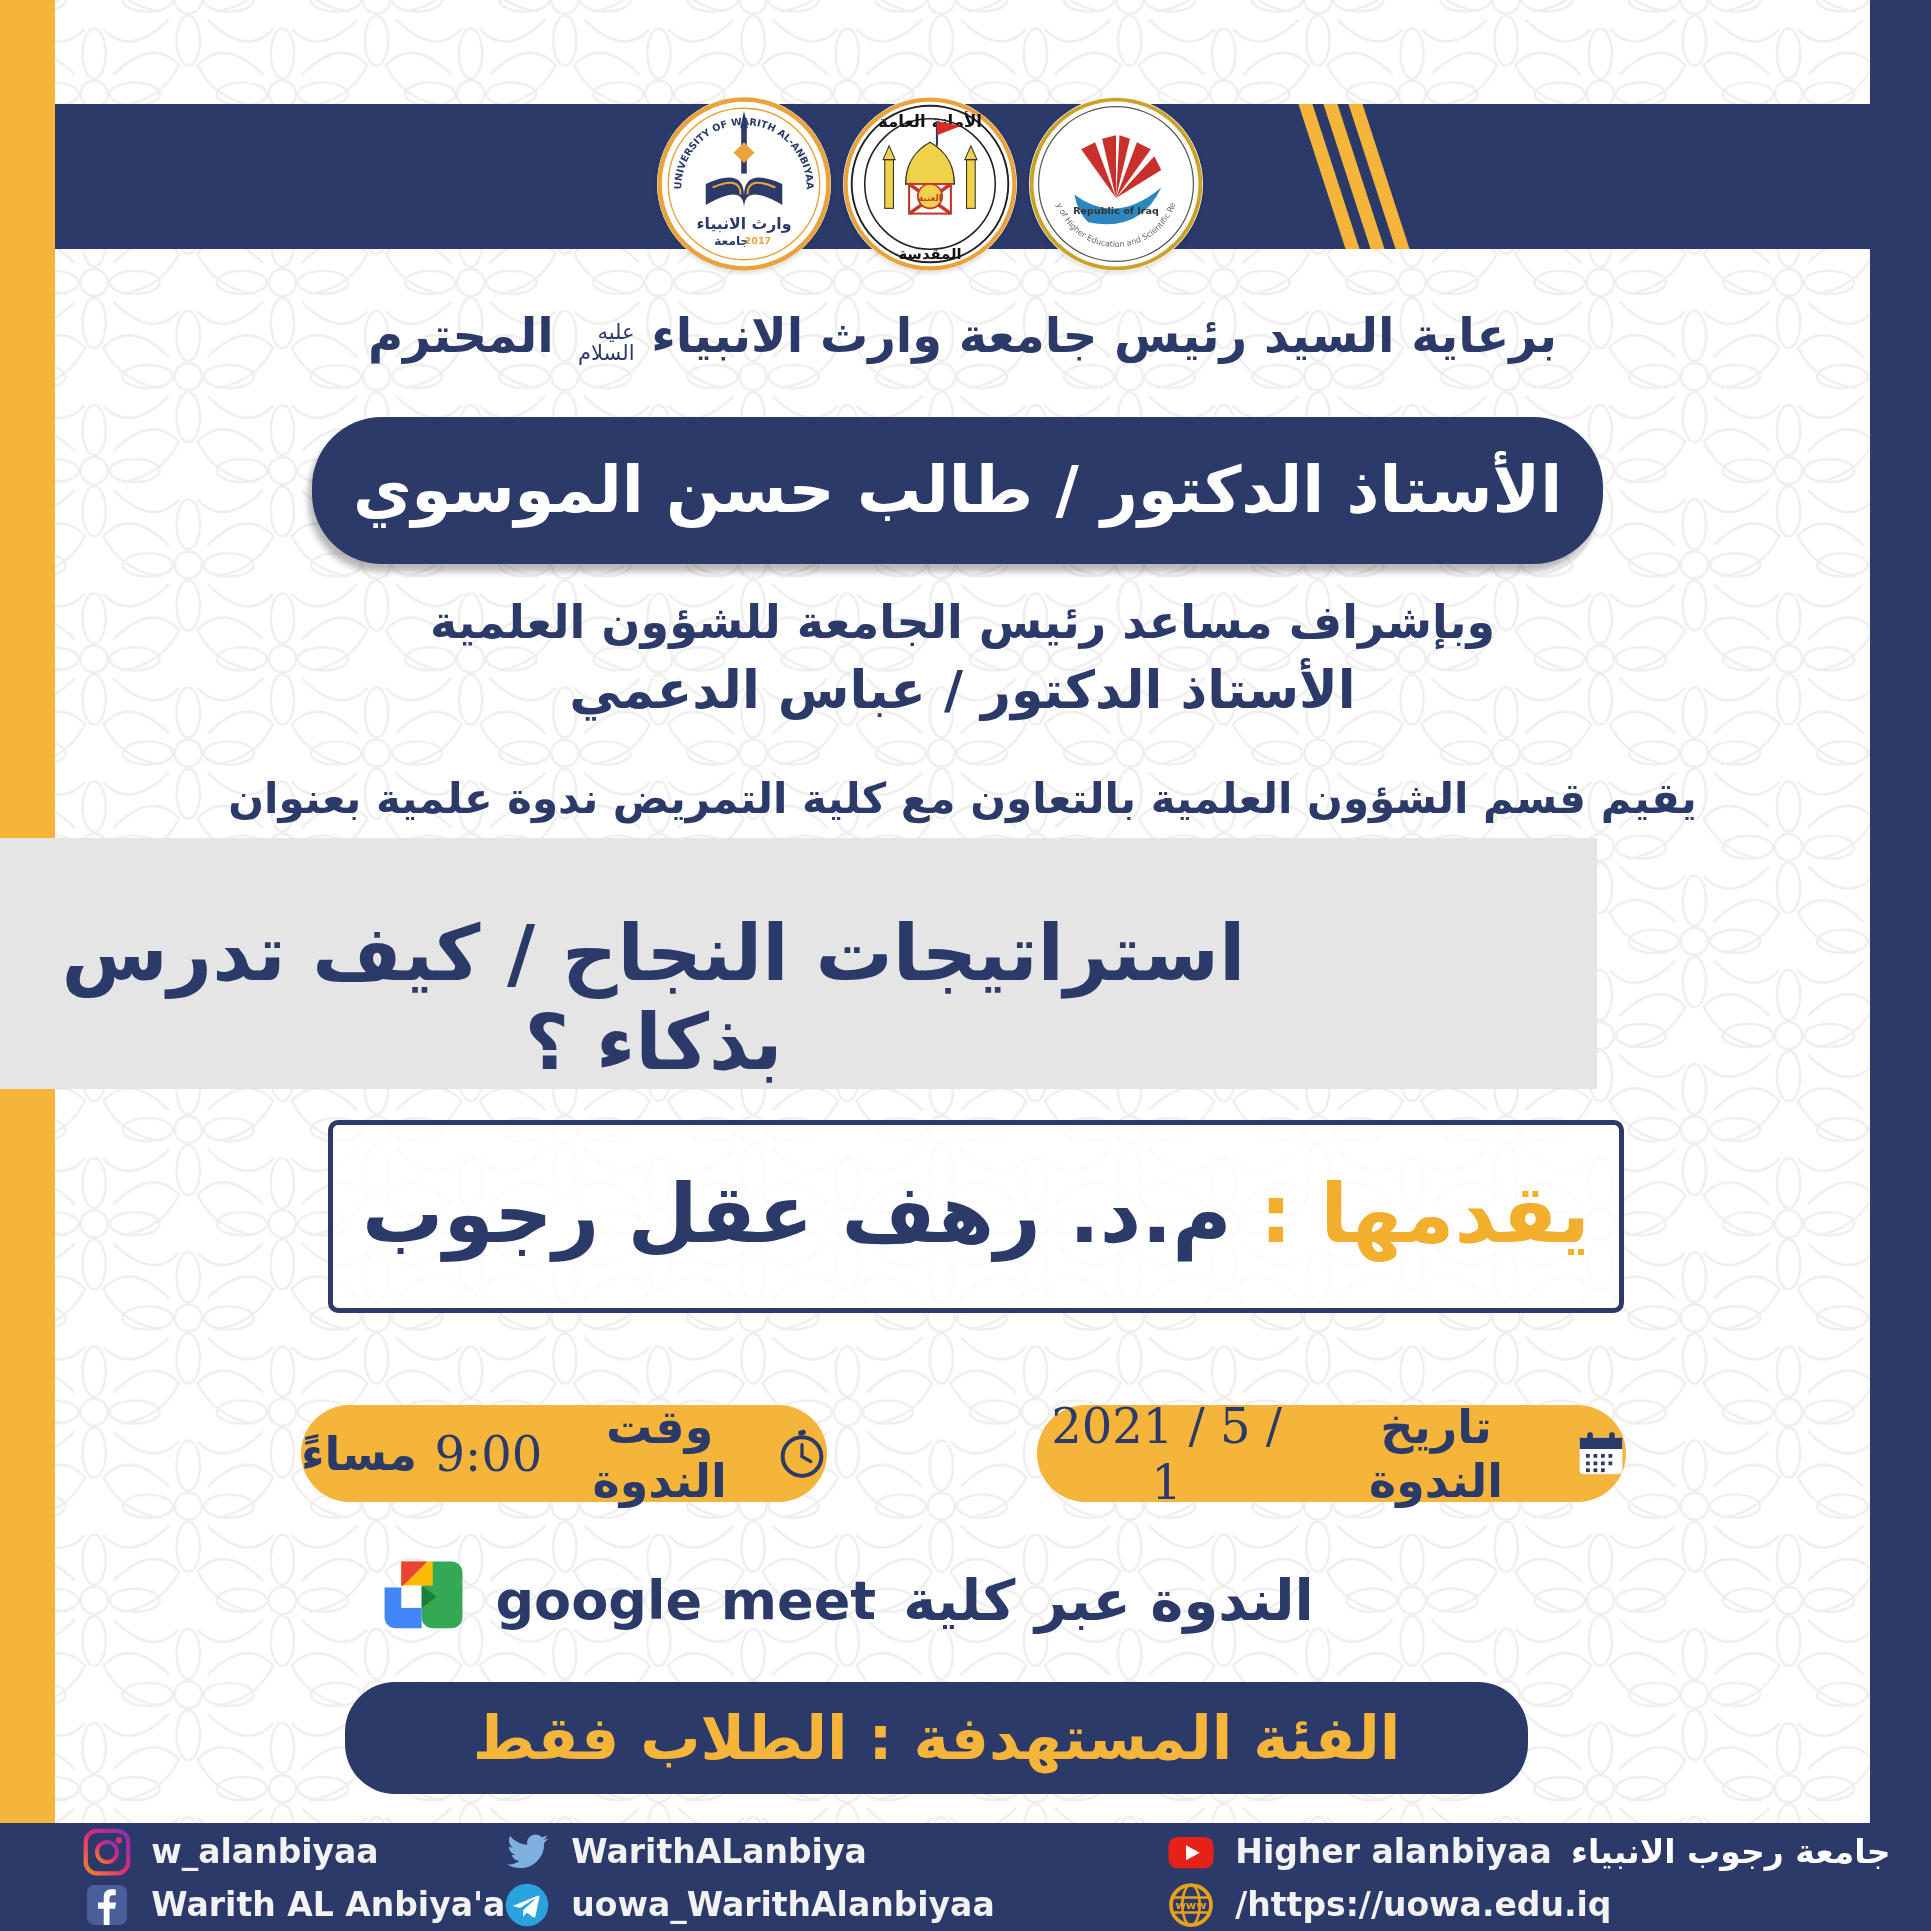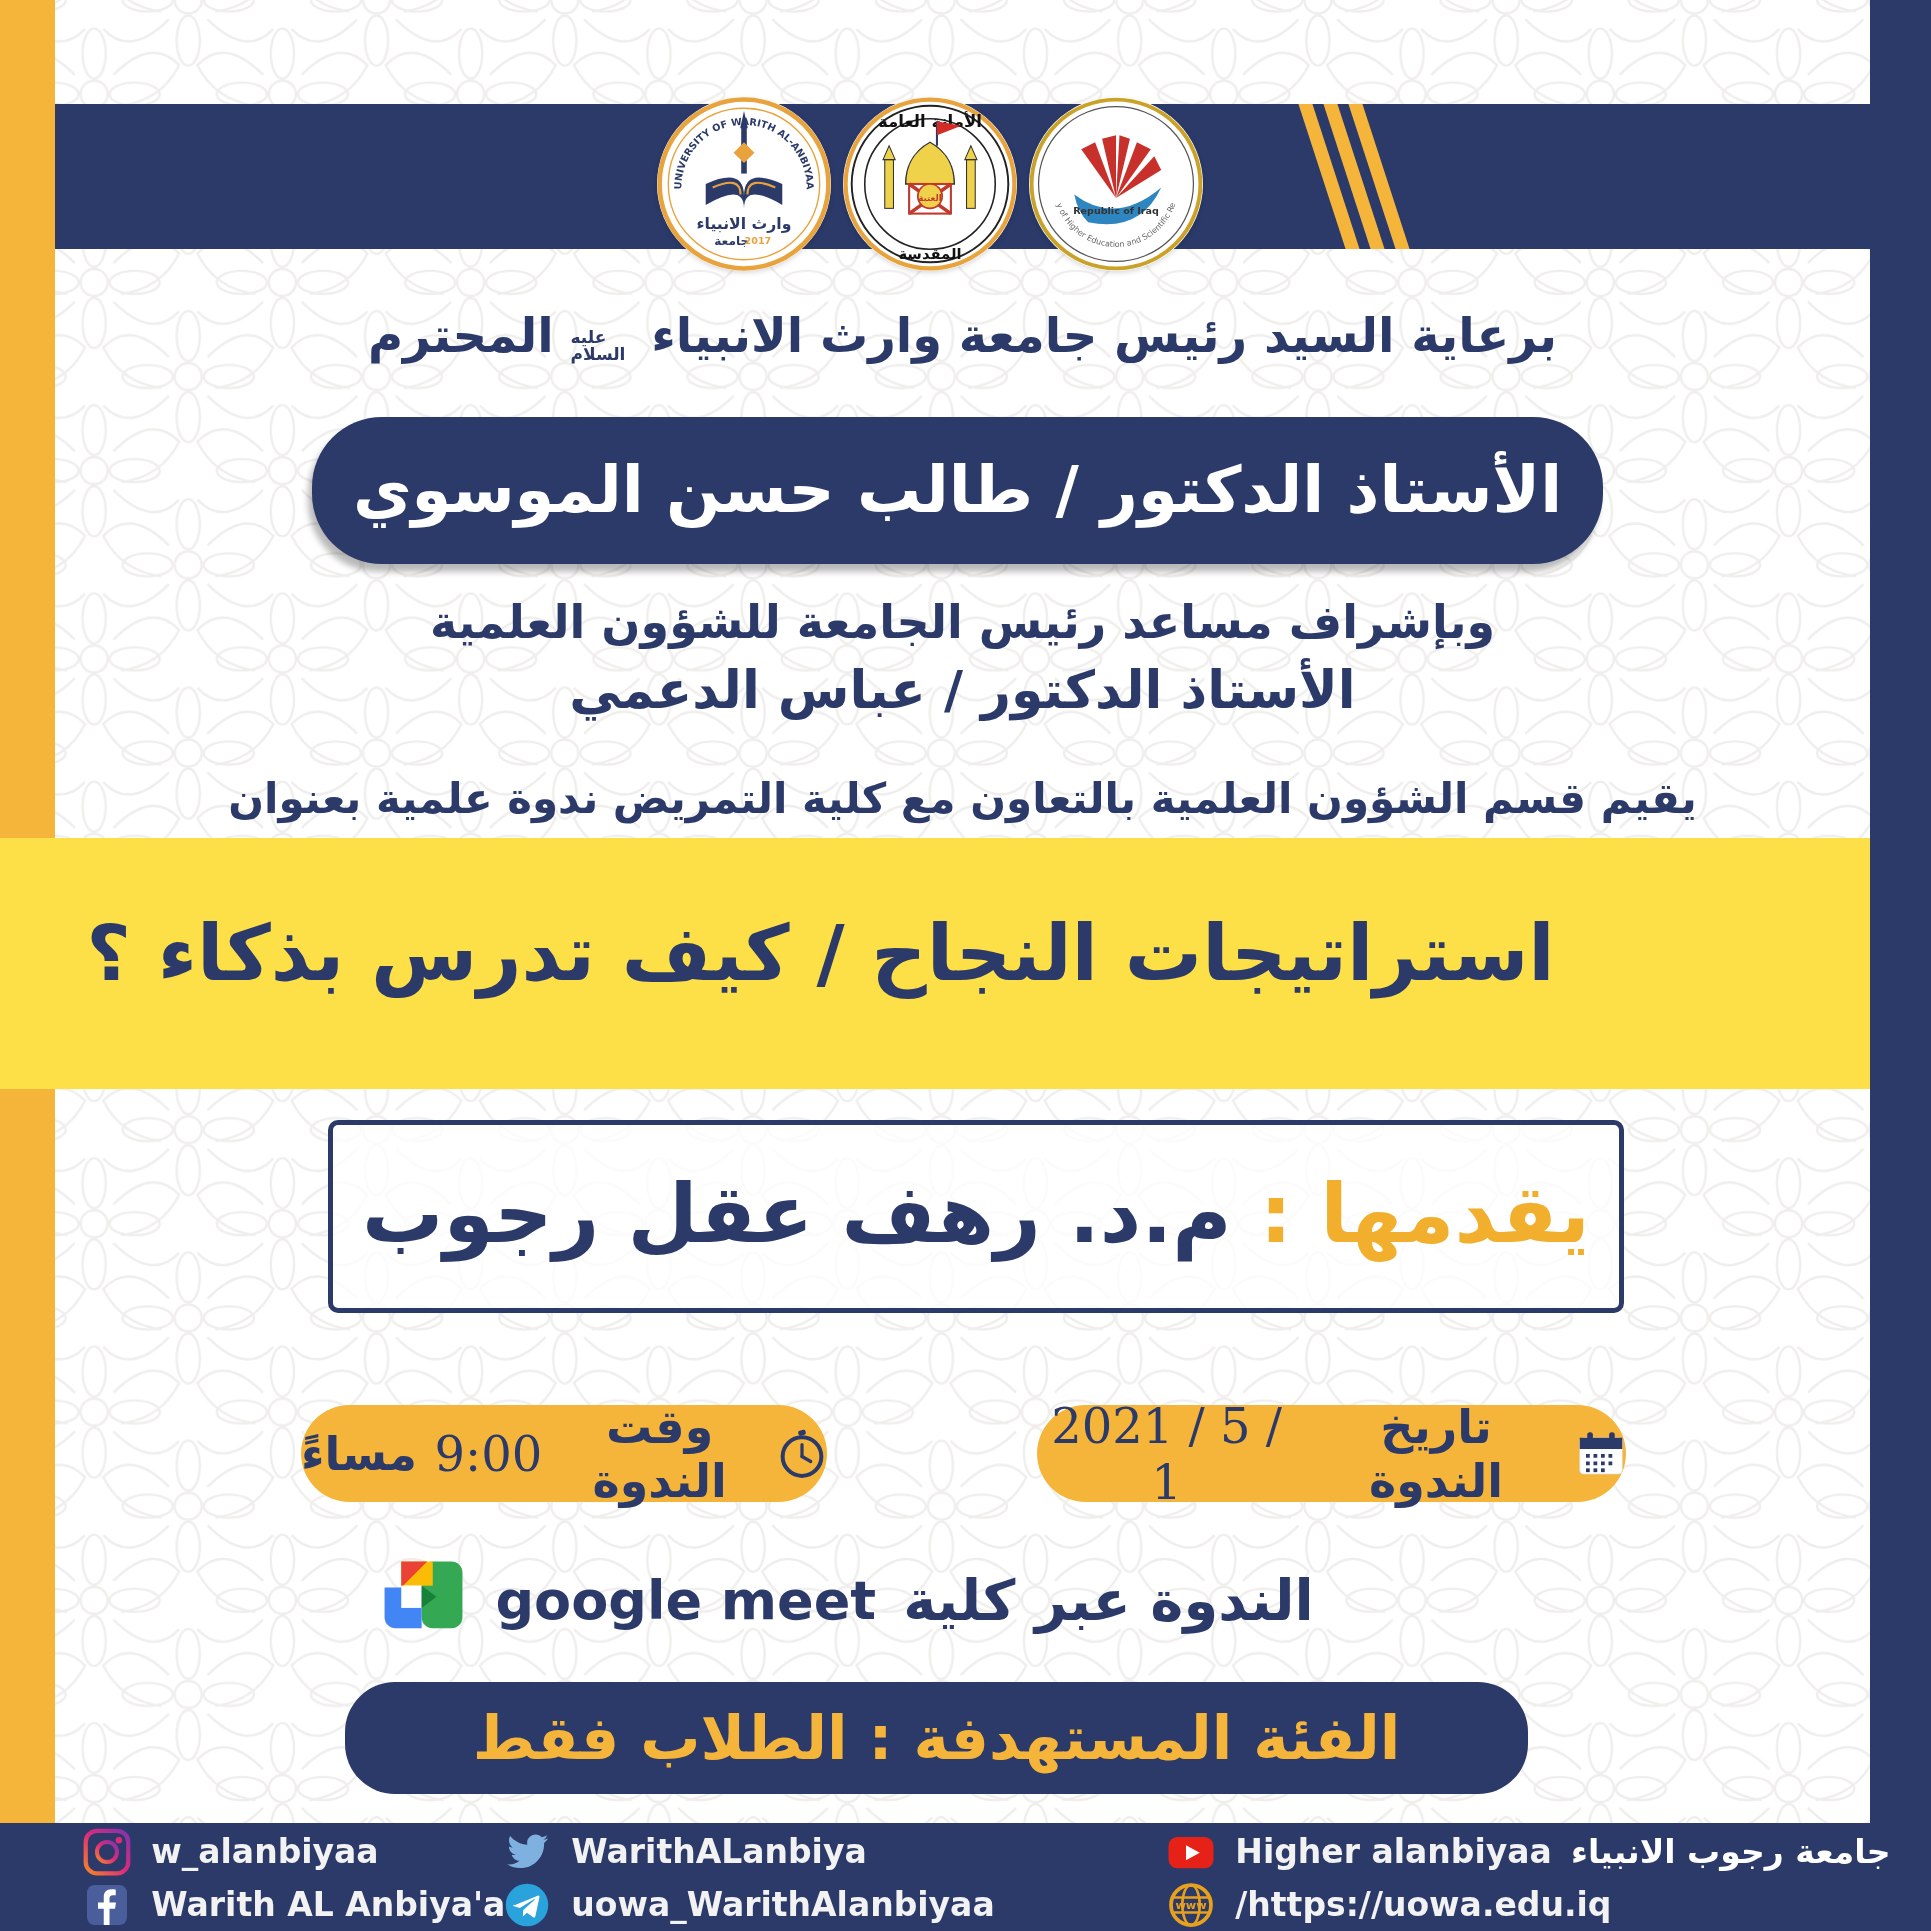--- a/index.html
+++ b/index.html
@@ -13,26 +13,26 @@
   .diag-stripes .bar{display:inline-block;width:13.5px;height:145px;margin-left:11.6px;background:#F5B53B;transform:skewX(18deg);}
   .announce-title{position:absolute;right:246px;top:-7.7px;height:145px;line-height:154px;color:#ffffff;font-size:127px;font-weight:bold;z-index:5;}
   .logos{position:absolute;left:0;top:97px;width:1931px;height:174px;z-index:7;}
   .logo-circle{position:absolute;width:174px;height:174px;border-radius:50%;background:#fff;box-shadow:0 1.9px 5.8px rgba(0,0,0,.15);}
   .logo-univ{left:657px;top:0;}
   .logo-shrine{left:843px;top:0;}
   .logo-ministry{left:1029px;top:0;}
   .content{position:absolute;left:55px;right:61px;top:0;height:1931px;z-index:5;text-align:center;}
   .ar{direction:rtl;color:#2B3A69;font-weight:bold;}
   .line1{position:absolute;left:0;right:0;top:307px;font-size:48px;}
-  .honorific{display:inline-block;width:64px;font-size:17px;line-height:1;text-align:left;vertical-align:-7.7px;font-weight:bold;}
+  .honorific{display:inline-block;width:64px;font-size:21px;line-height:1;text-align:right;vertical-align:-7.7px;font-weight:normal;}
   .name-pill{position:absolute;left:257px;width:1291px;top:417px;height:147px;background:#2B3A69;border-radius:70px;box-shadow:-3.9px 7.7px 6.8px rgba(0,0,0,.28);color:#fff;font-size:64px;font-weight:bold;line-height:147px;}
   .line2{position:absolute;left:0;right:0;top:595px;font-size:46px;}
   .line3{position:absolute;left:0;right:0;top:660px;font-size:52px;}
   .line4{position:absolute;left:0;right:0;top:774px;font-size:42px;}
-  .yellow-band{position:absolute;left:0;top:838px;width:1931px;height:251px;background:#fde047;z-index:4;}
+  .yellow-band{position:absolute;left:0;top:838px;width:1597px;height:251px;background:#e5e5e5;z-index:4;}
   .band-title{position:absolute;left:0;right:290px;top:71px;font-size:77px;color:#2B3A69;font-weight:bold;text-align:center;}
   .presenter-box{position:absolute;left:273px;width:1286px;top:1120px;height:183px;border:5.8px solid #2B3A69;border-radius:10px;background:rgba(255,255,255,.75);line-height:179px;font-size:81px;}
   .presenter-label{color:#F2AF2E;}
   .presenter-name{color:#2B3A69;}
   .pill{position:absolute;top:1405px;height:97px;background:#F5B53B;border-radius:50px;display:flex;align-items:center;justify-content:center;gap:17.4px;direction:rtl;}
   .pill-date{left:982px;width:589px;}
   .pill-time{left:246px;width:526px;}
   .pill .lbl{font-size:46px;color:#2B3A69;font-weight:bold;}
   .pill .num{font-family:"DejaVu Serif",serif;font-size:48px;color:#2B3A69;direction:ltr;}
   .meet-row{position:absolute;left:0;right:232px;top:1556px;display:flex;direction:rtl;align-items:center;justify-content:center;gap:27px;}

